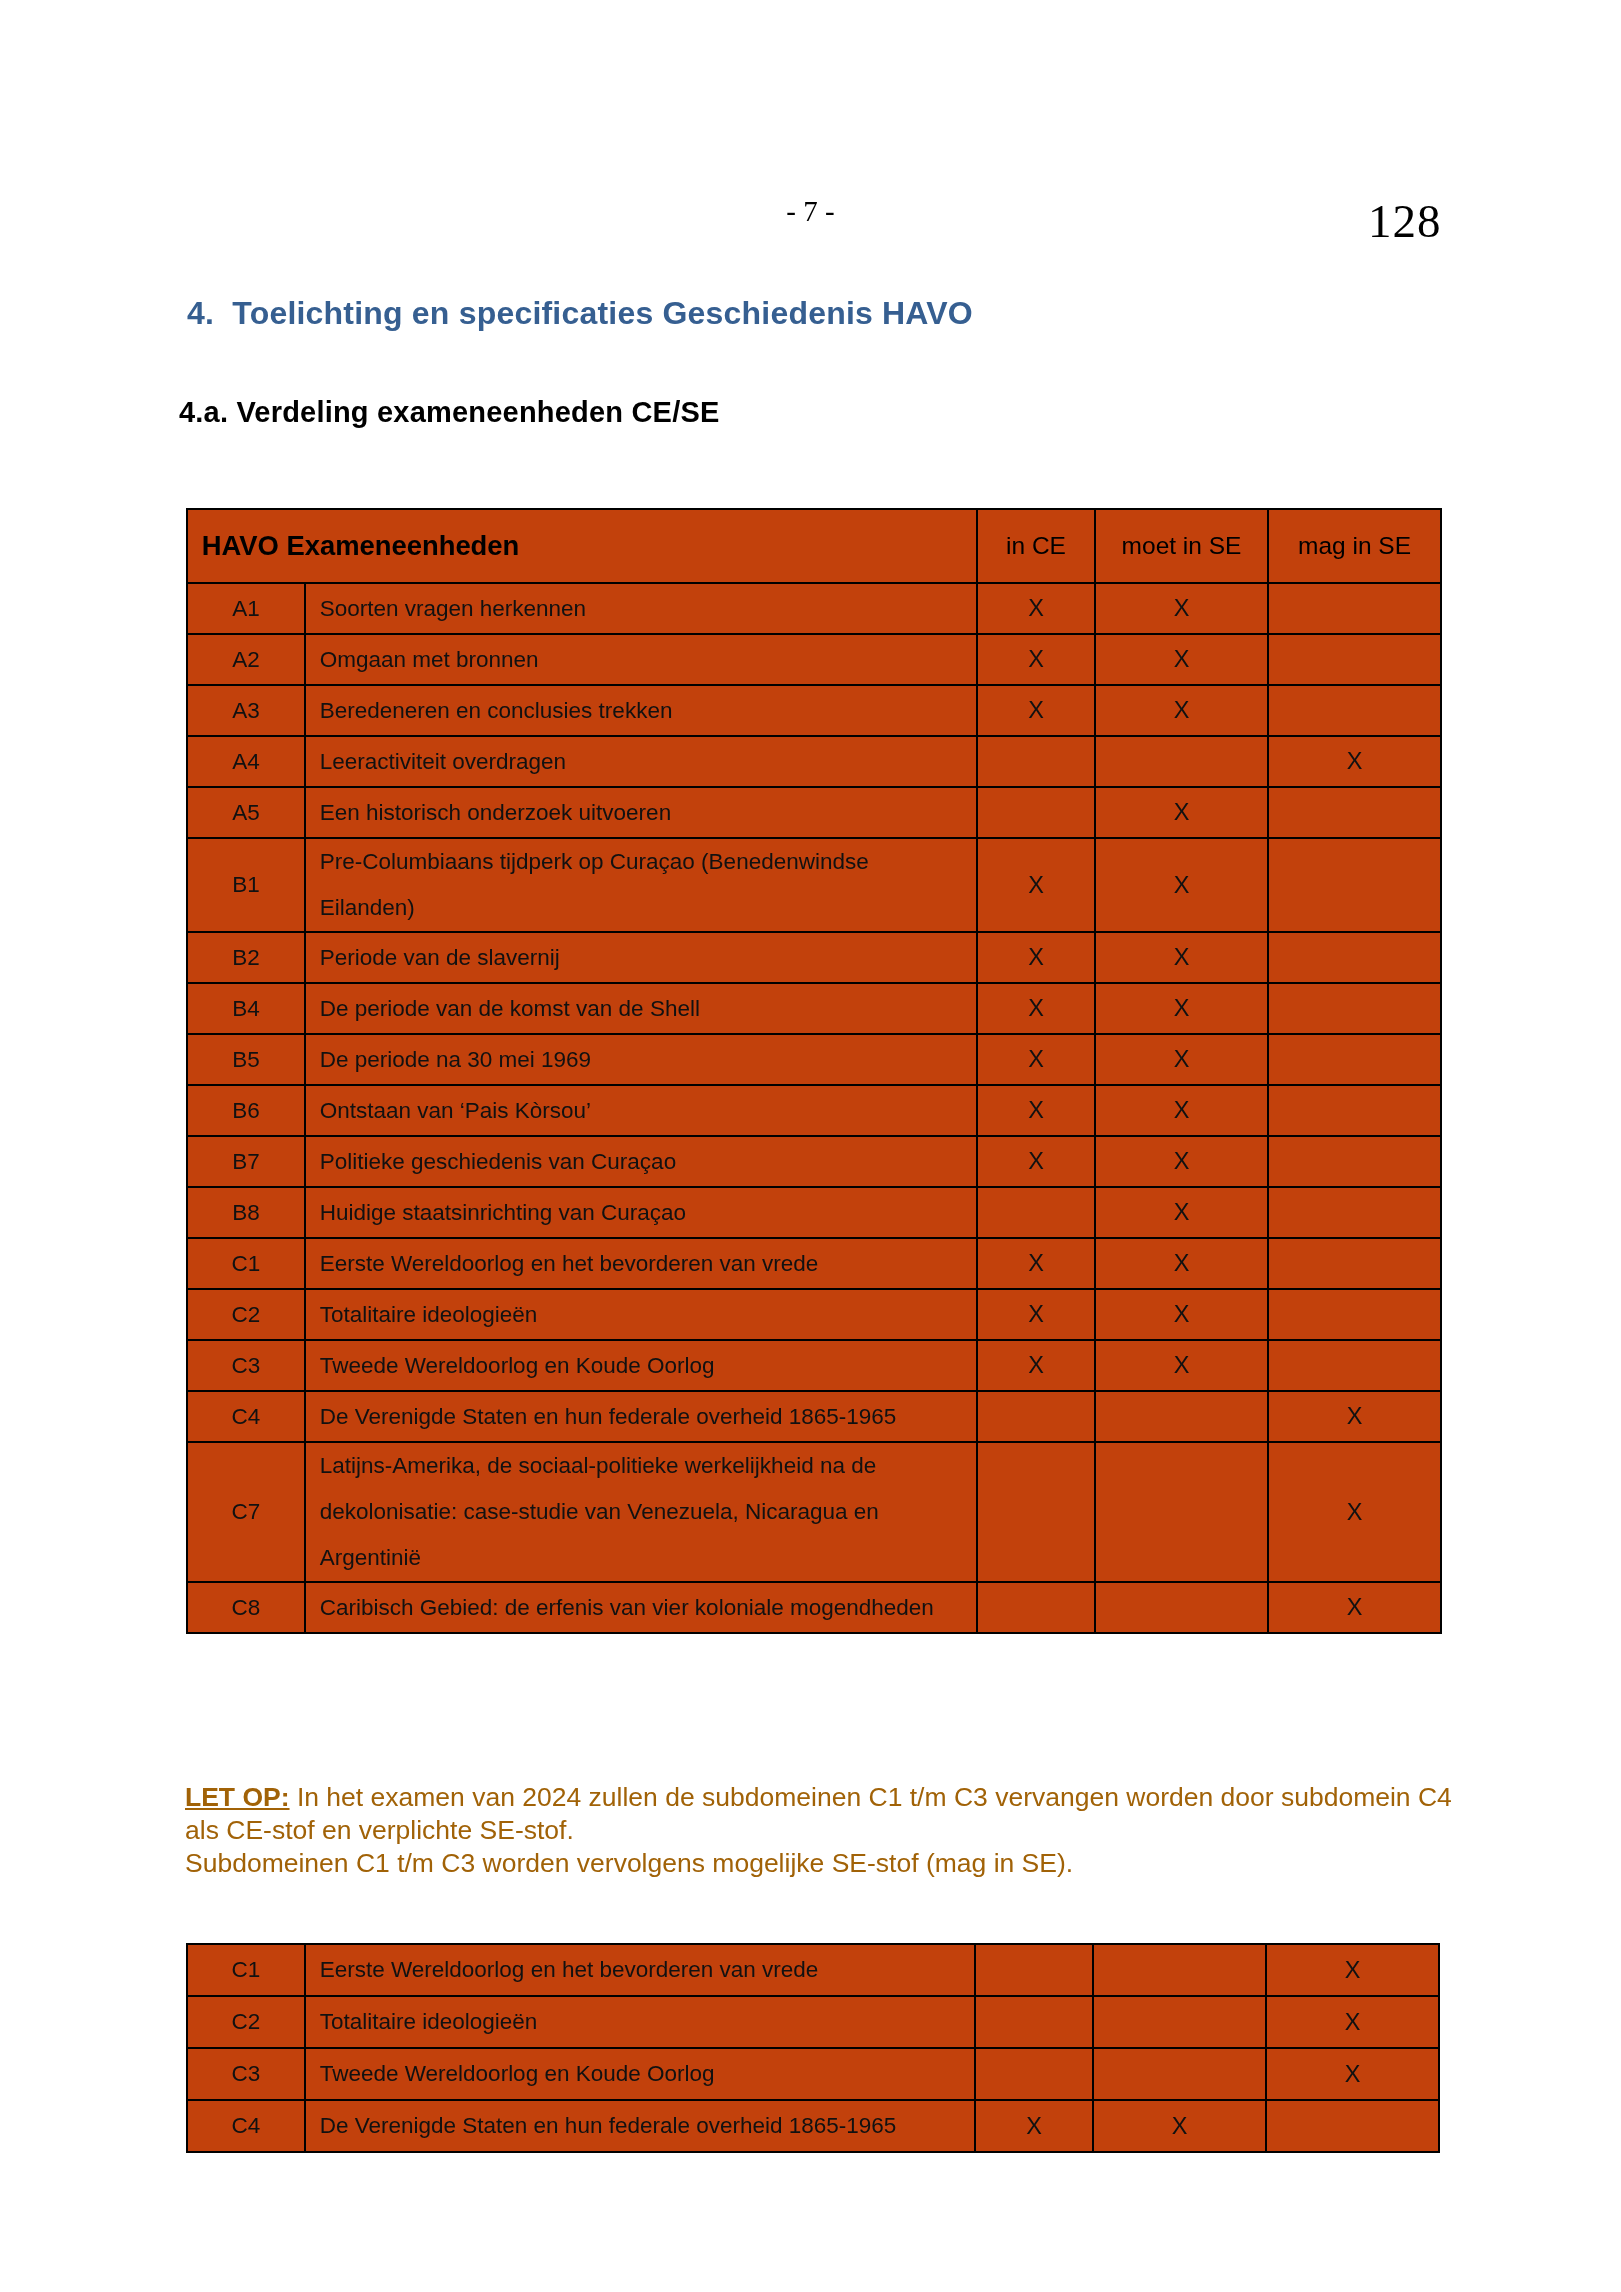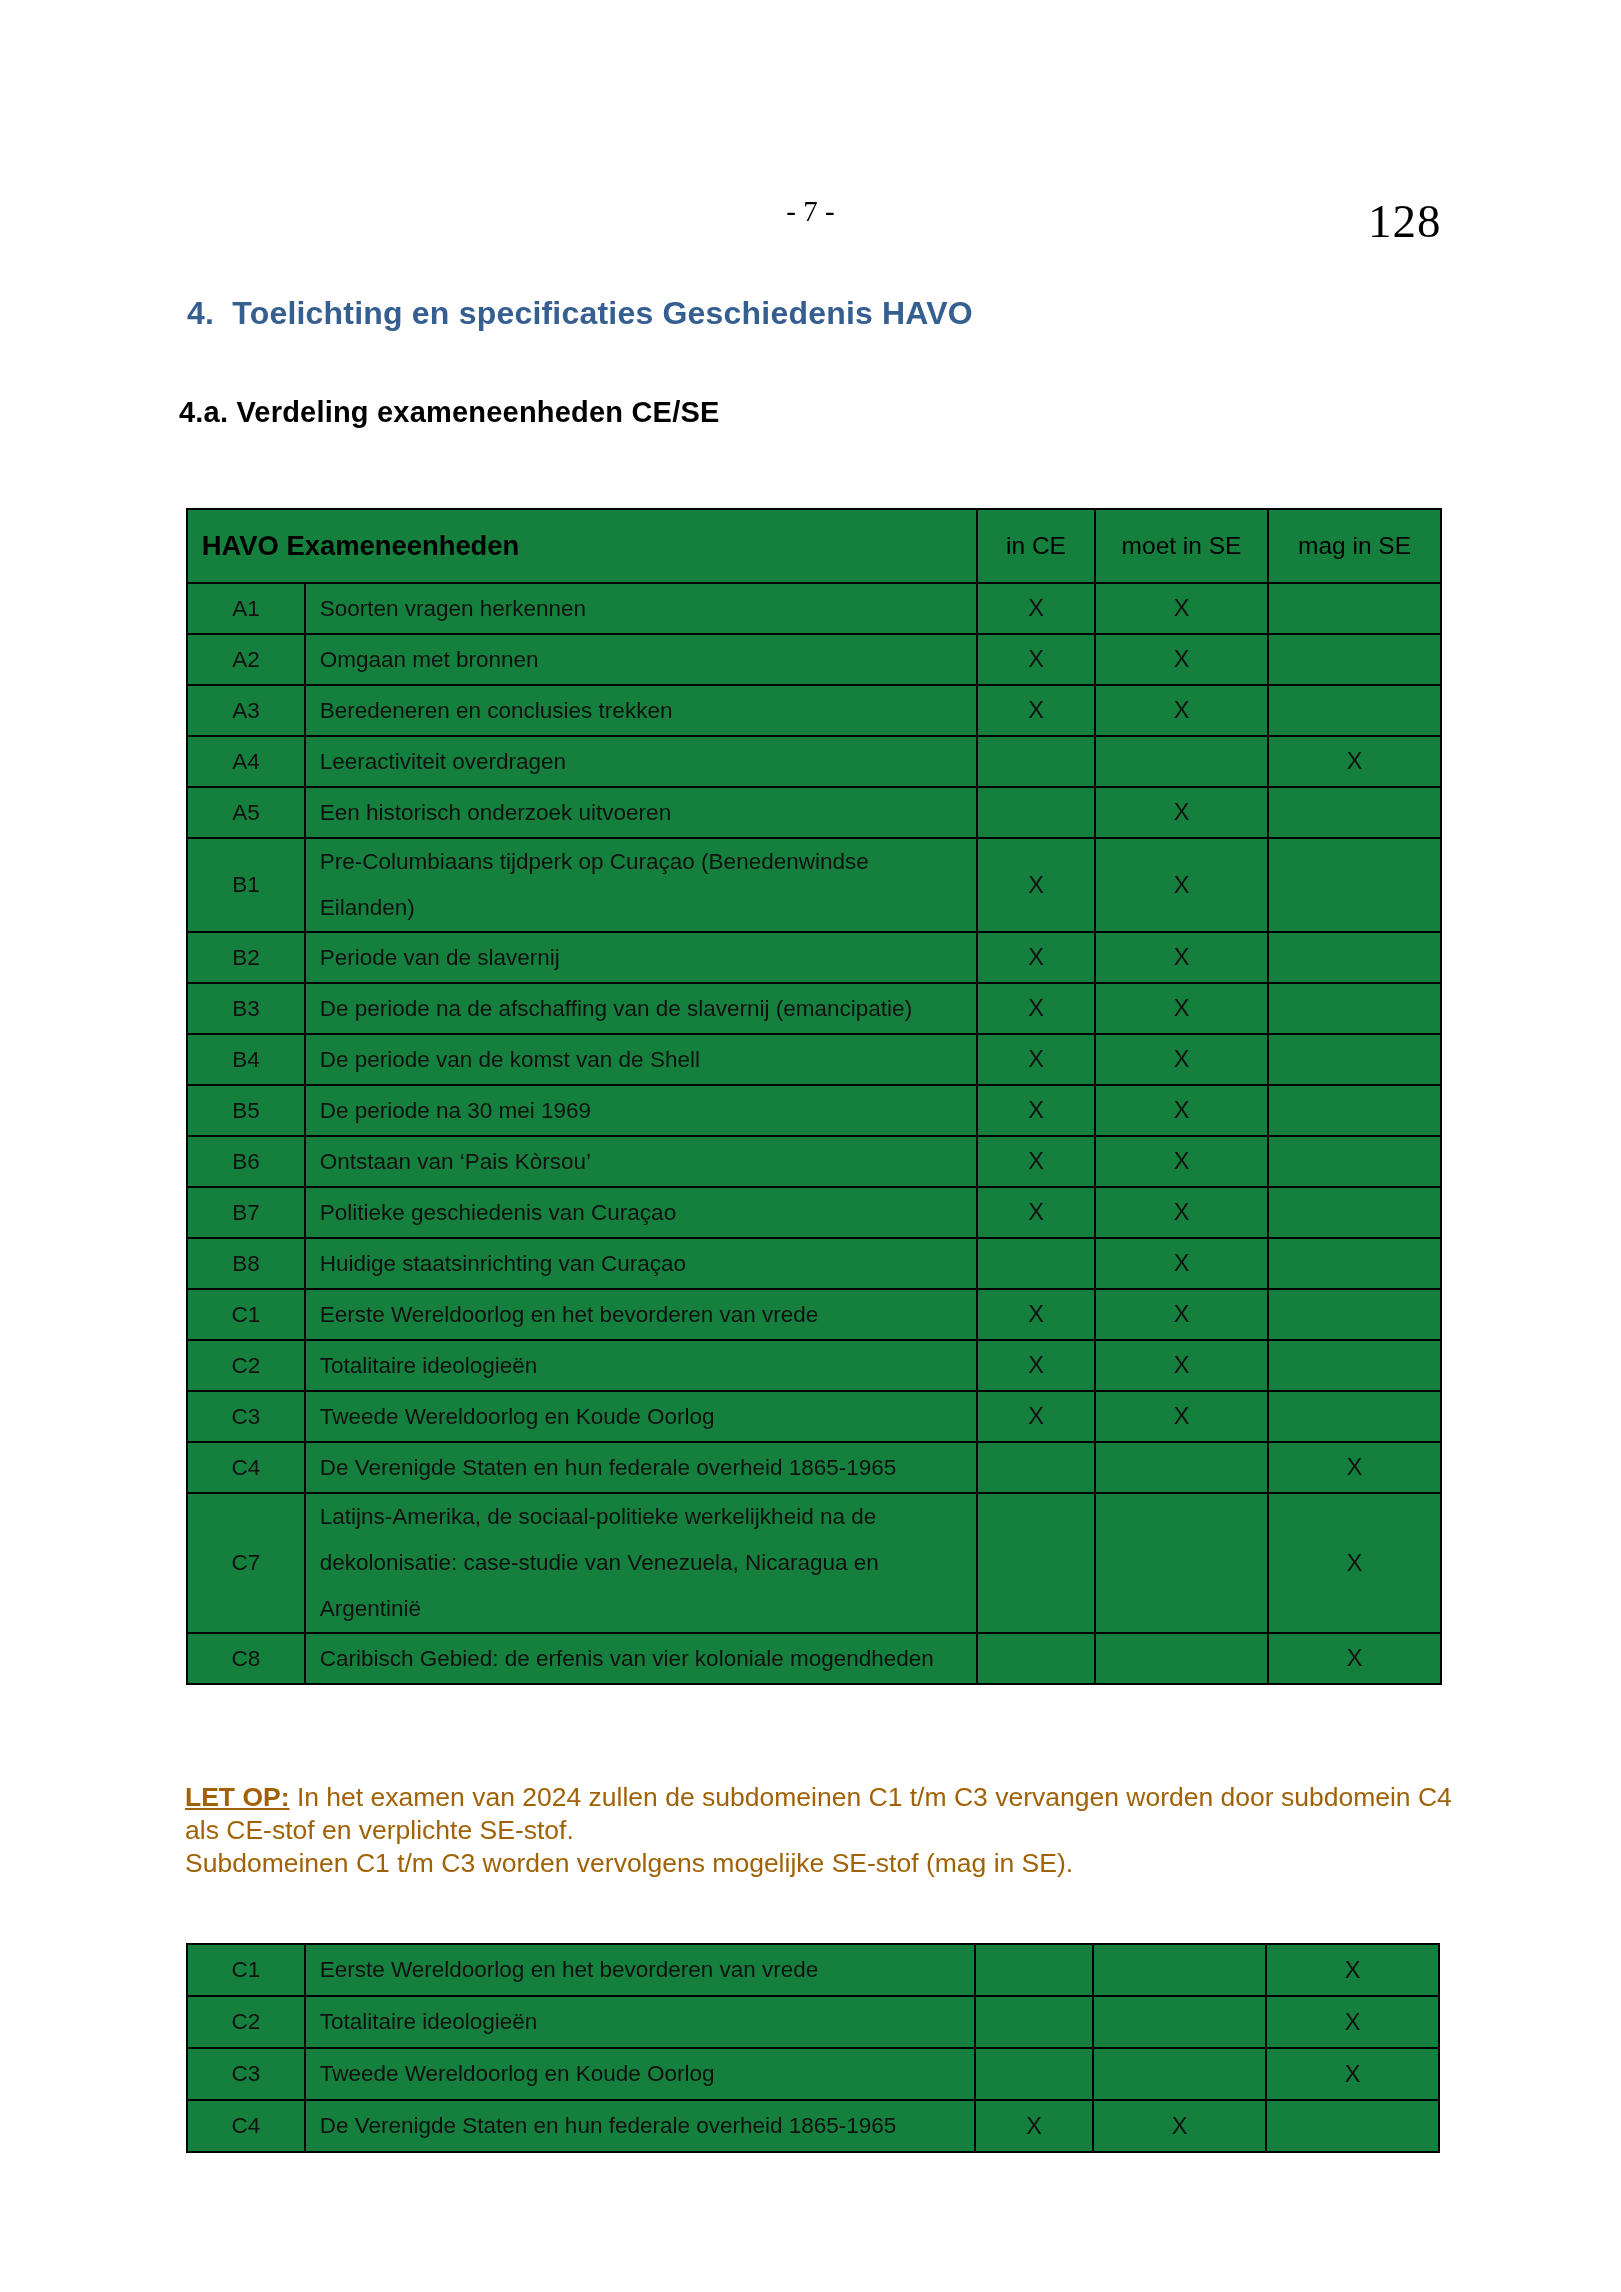--- a/index.html
+++ b/index.html
@@ -30,21 +30,21 @@
     letter-spacing:0.2px;
   }
   .h2{
     position:absolute;top:396px;left:179px;margin:0;
     font-size:29px;font-weight:bold;color:#000000;
     letter-spacing:0.2px;
   }
   table.grid{
     border-collapse:collapse;
     table-layout:fixed;
-    background:#15803d;
+    background:#c2410c;
   }
   table.grid th,table.grid td{
     border:2px solid #000;
     overflow:hidden;
     vertical-align:middle;
   }
   .tbl1{position:absolute;top:508px;left:186px;width:1255px;border:2.9px solid #000;}
   .tbl2{position:absolute;top:1943px;left:186px;width:1251px;border:2.9px solid #000;}
   .tbl1 thead tr{height:74px;}
   .tbl1 tbody tr{height:51px;}
@@ -136,27 +136,20 @@
           <td class="mark"></td>
         </tr>
         <tr>
           <td class="code">B2</td>
           <td class="desc">Periode van de slavernij</td>
           <td class="mark">X</td>
           <td class="mark">X</td>
           <td class="mark"></td>
         </tr>
         <tr>
-          <td class="code">B3</td>
-          <td class="desc">De periode na de afschaffing van de slavernij (emancipatie)</td>
-          <td class="mark">X</td>
-          <td class="mark">X</td>
-          <td class="mark"></td>
-        </tr>
-        <tr>
           <td class="code">B4</td>
           <td class="desc">De periode van de komst van de Shell</td>
           <td class="mark">X</td>
           <td class="mark">X</td>
           <td class="mark"></td>
         </tr>
         <tr>
           <td class="code">B5</td>
           <td class="desc">De periode na 30 mei 1969</td>
           <td class="mark">X</td>

